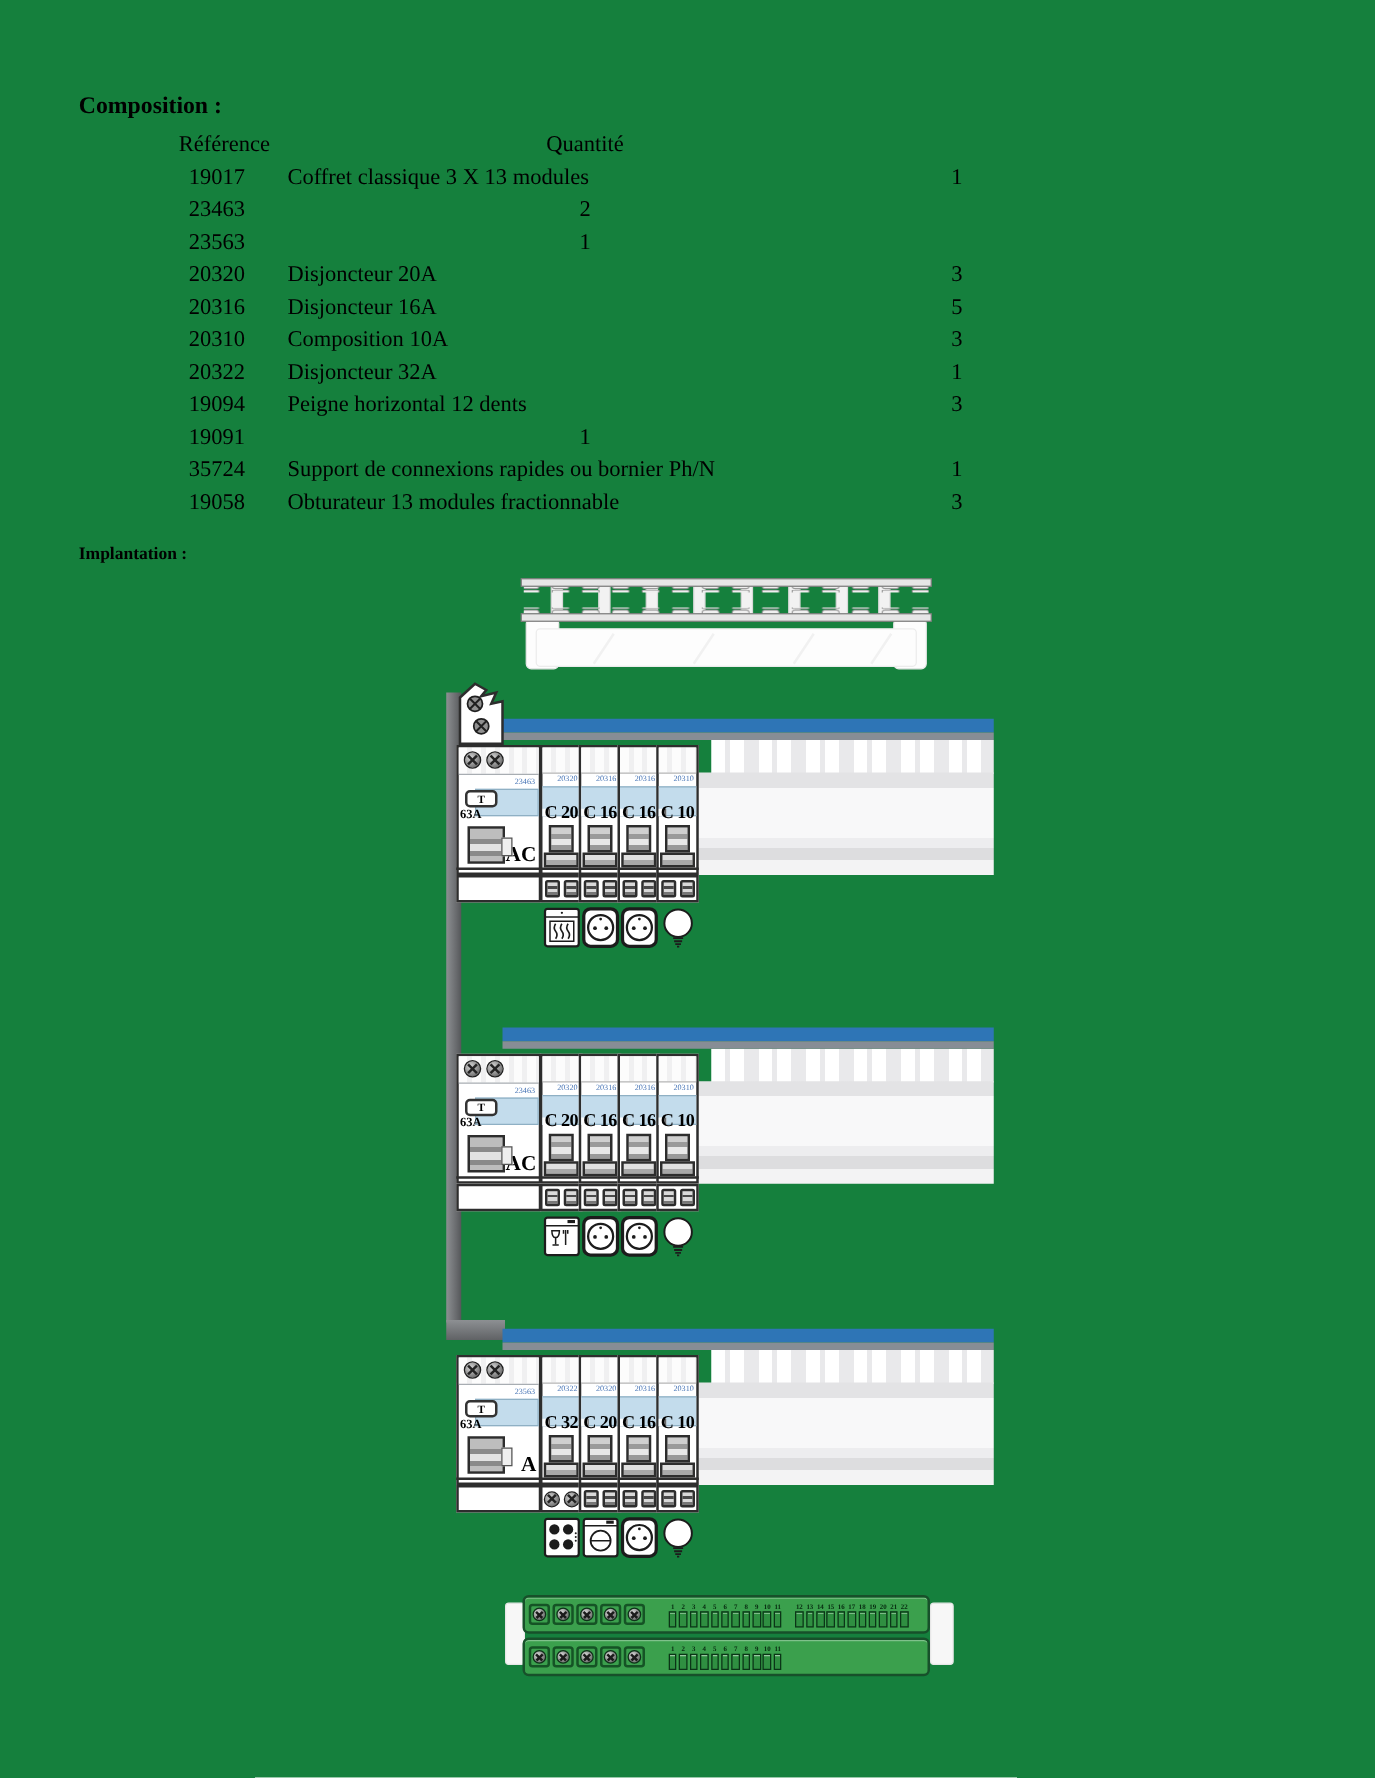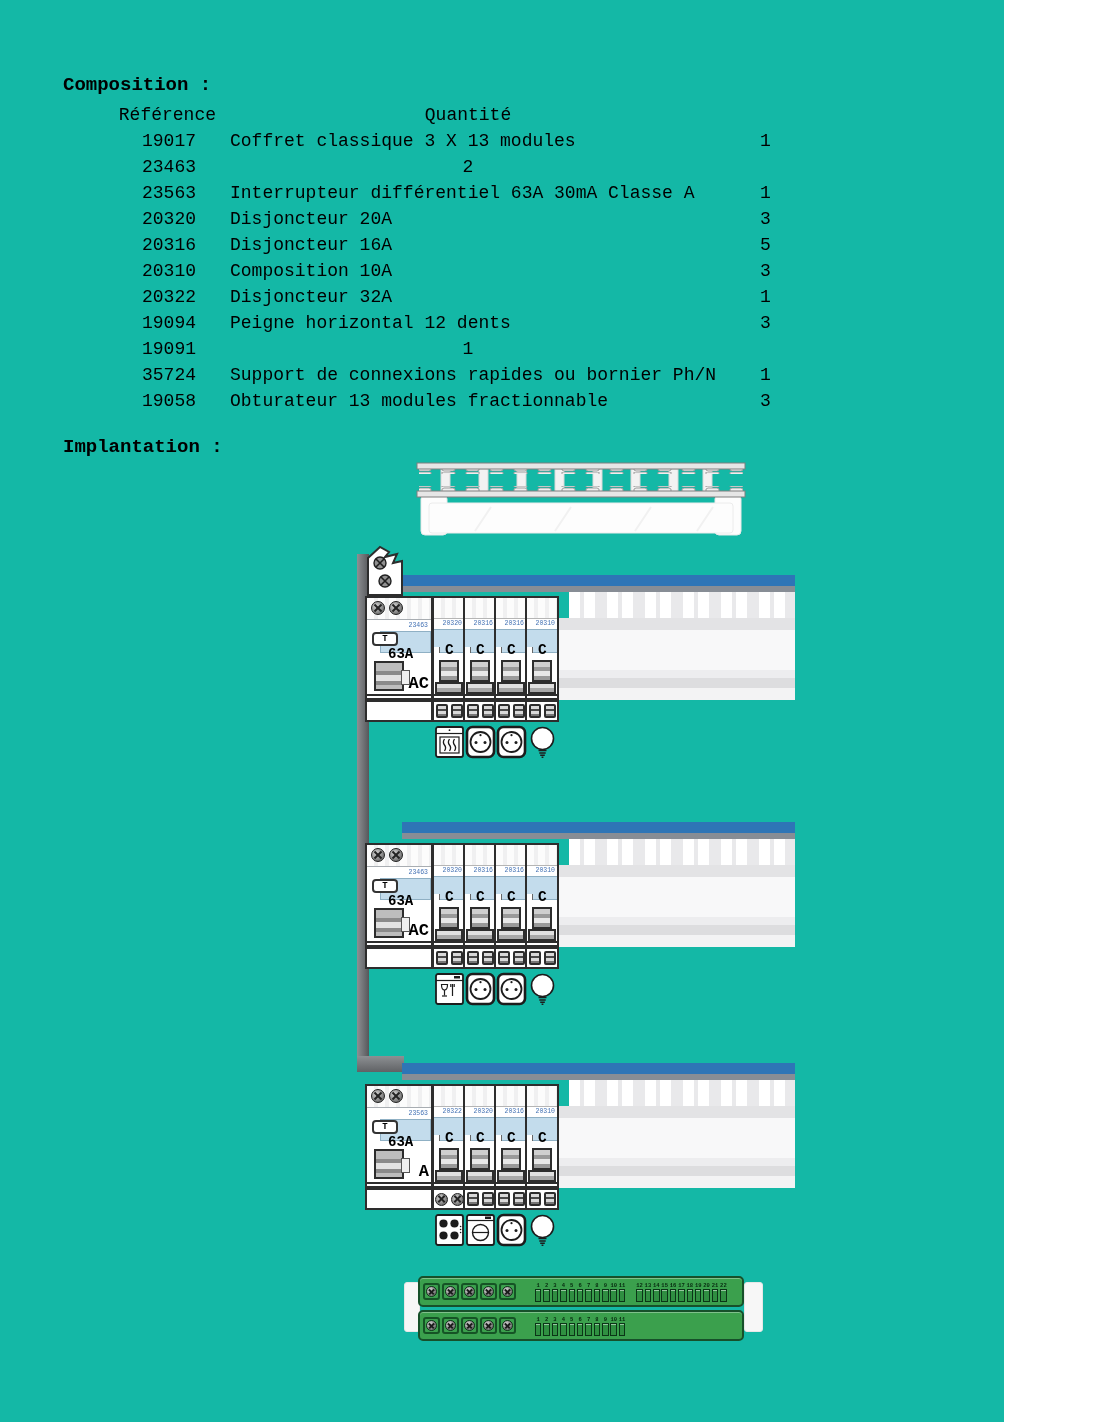--- a/index.html
+++ b/index.html
@@ -1,27 +1,27 @@
 <!DOCTYPE html>
 <html><head>
 <meta charset="utf-8">
 <style>
   html,body{margin:0;padding:0;background:#fff}
-  .page{position:relative;width:1004px;height:1422px;background:#14b8a6;overflow:hidden;
-        font-family:Liberation Mono, monospace;color:#000}
+  .page{position:relative;width:1100px;height:1422px;background:#15803d;overflow:hidden;
+        font-family:Liberation Serif, serif;color:#000}
 
   
   .comp-title{position:absolute;left:63px;top:74px;font-size:19px;font-weight:bold}
   .comp-table{position:absolute;left:63px;top:102px;width:760px}
   .crow{display:grid;grid-template-columns:155px 500px 95px;height:26px;font-size:18px;line-height:26px}
   .crow .c-ref{text-align:right;padding-right:22px}
   .crow.head .c-ref{padding-right:2px}
   .crow .c-des{padding-left:12px;white-space:nowrap}
   .crow .c-qty{text-align:center}
-  .impl-title{position:absolute;left:63px;top:436px;font-size:19px;font-weight:bold}
+  .impl-title{position:absolute;left:63px;top:436px;font-size:14px;font-weight:bold}
 
   
   .vbar{position:absolute;left:357px;top:554px;width:12px;height:504px;
         background:linear-gradient(90deg,#8d9093,#67696c 70%,#55575a);z-index:1}
   .vbar-arm{position:absolute;left:357px;top:1056px;width:47px;height:16px;
         background:linear-gradient(#8d9093,#606265);z-index:1}
   .bornier-svg{position:absolute;left:364px;top:544px;z-index:5}
 
   
   .din-row{position:absolute;left:358px;width:442px;height:200px}
@@ -42,21 +42,21 @@
          background:radial-gradient(circle at 38% 35%,#d8d8d8,#8c8c8c 55%,#4c4c4c);
          border:1px solid #1f1f1f;position:relative;display:inline-block;box-sizing:border-box}
   .screw::before,.screw::after{content:"";position:absolute;left:1px;right:1px;top:50%;height:2px;margin-top:-1px;background:#242424}
   .screw::before{transform:rotate(45deg)}
   .screw::after{transform:rotate(-45deg)}
 
   .d-ref{position:absolute;top:23px;left:0;right:0;height:9px;font-size:6.5px;color:#4472b4;text-align:right;padding-right:3px;line-height:9px}
   .d-strip{position:absolute;left:13px;right:0;top:33px;height:22px;background:#c3dcec;border:1px solid #8fb0c4;box-sizing:border-box}
   .d-test{position:absolute;left:5px;top:34px;width:26px;height:14px;border:2px solid #333;border-radius:4px;background:#fff;
           font-size:9px;font-weight:bold;text-align:center;line-height:11px;z-index:2;box-sizing:border-box}
-  .d-rating{position:absolute;left:21px;top:48px;font-size:14px;font-weight:bold}
+  .d-rating{position:absolute;left:1px;top:48px;font-size:10px;font-weight:bold}
   .d-lever{position:absolute;left:7px;top:63px;width:30px;height:30px;border:2px solid #2d2d2d;box-sizing:border-box;z-index:2;
            background:linear-gradient(#bdbdbd 0 8px,#8a8a8a 8px 12px,#e2e2e2 12px 18px,#8a8a8a 18px 22px,#bdbdbd 22px 30px)}
   .d-lever::after{content:"";position:absolute;right:-8px;top:7px;width:7px;height:13px;background:#efefef;border:1px solid #555}
   .d-class{position:absolute;right:2px;top:76px;font-size:17px;font-weight:bold}
   .module .bottom-line{position:absolute;left:-2px;right:-2px;top:96px;height:0;border-top:2px solid #2d2d2d}
 
   .b-top{position:absolute;top:0;left:0;right:0;height:20px;border-bottom:1px solid #b5b5b5;
          background:repeating-linear-gradient(90deg,#fcfcfc 0 7px,#f0f0f1 7px 11px)}
   .b-ref{position:absolute;top:21px;left:0;right:0;height:9px;font-size:6.5px;color:#4472b4;text-align:right;padding-right:2px;line-height:9px}
   .b-strip{position:absolute;top:31px;left:0;right:0;height:22px;background:#c3dcec;border-top:1px solid #8fb0c4;border-bottom:1px solid #8fb0c4}
@@ -112,21 +112,20 @@
         <span class="c-ref">19017</span>
         <span class="c-des">Coffret classique 3 X 13 modules</span>
         <span class="c-qty">1</span>
       </div>
         <div class="crow">
         <span class="c-ref">23463</span>
         <span class="c-qty">2</span>
       </div>
         <div class="crow">
         <span class="c-ref">23563</span>
-        <span class="c-des">Interrupteur différentiel 63A 30mA Classe A</span>
         <span class="c-qty">1</span>
       </div>
         <div class="crow">
         <span class="c-ref">20320</span>
         <span class="c-des">Disjoncteur 20A</span>
         <span class="c-qty">3</span>
       </div>
         <div class="crow">
         <span class="c-ref">20316</span>
         <span class="c-des">Disjoncteur 16A</span>

